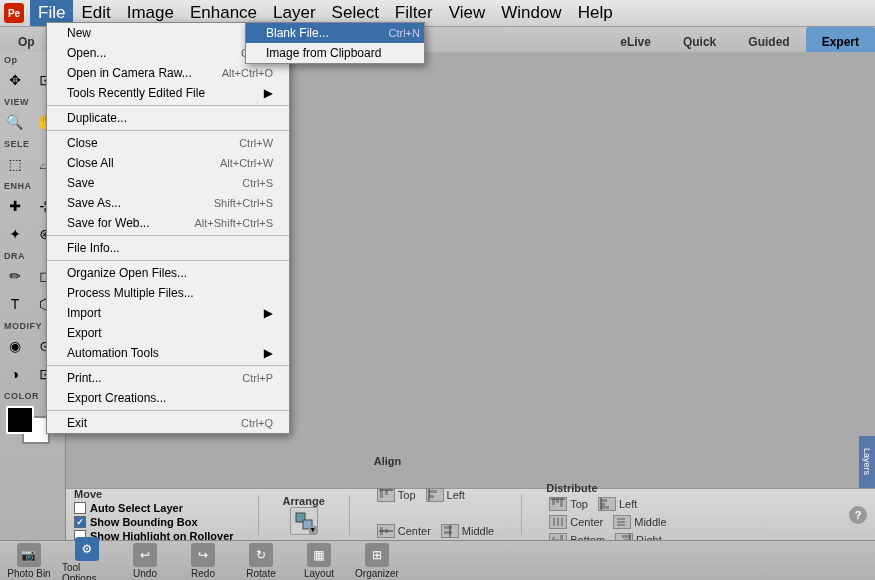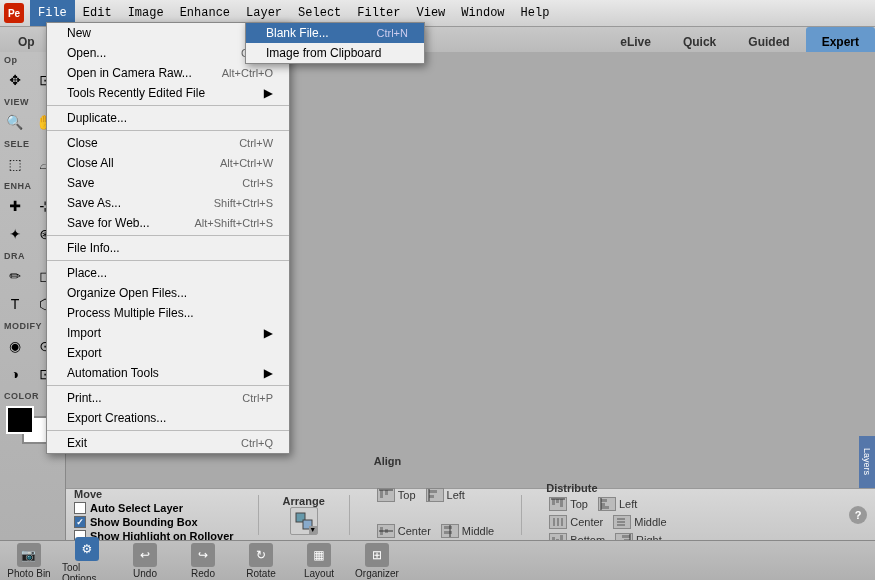--- a/index.html
+++ b/index.html
@@ -12,22 +12,22 @@
       height: 27px; border-bottom: 1px solid #999;
       padding: 0 4px; gap: 0;
     }
     .app-icon {
       width: 20px; height: 20px; margin-right: 6px;
       background: #cc2200; border-radius: 3px;
       display: flex; align-items: center; justify-content: center;
       color: white; font-size: 10px; font-weight: bold;
     }
     .menu-item {
-      padding: 8px 8px; cursor: pointer; font-size: 12px; color: #000;
-      height: 100%; display: flex; align-items: center; font-family: Liberation Mono, monospace;
+      padding: 8px 8px; cursor: pointer; font-size: 17px; color: #000;
+      height: 100%; display: flex; align-items: center;
     }
     .menu-item:hover, .menu-item.active { background: #3a6ea8; color: white; }
     .menu-item.active { background: #3a6ea8; color: white; }
 
     
     .tabs-row {
       display: flex; align-items: center;
       background: linear-gradient(180deg, #c8c8c8 0%, #b8b8b8 100%);
       height: 30px; border-bottom: 1px solid #888;
       padding-left: 8px;
@@ -120,21 +120,21 @@
 
     
     .submenu {
       position: absolute; left: 199px; top: 0px; z-index: 101;
       background: #f0f0f0; border: 1px solid #888;
       box-shadow: 2px 3px 8px rgba(0,0,0,0.4);
       min-width: 180px;
     }
     .submenu .menu-row {
       display: flex; align-items: center; justify-content: space-between;
-      padding: 3px 16px 3px 20px; cursor: pointer; font-size: 12px; color: #000;
+      padding: 3px 4px 3px 20px; cursor: pointer; font-size: 12px; color: #000;
       white-space: nowrap;
     }
     .submenu .menu-row.highlighted { background: #3a6ea8; color: white; }
     .submenu .menu-row .shortcut { color: #666; font-size: 11px; margin-left: 12px; }
     .submenu .menu-row.highlighted .shortcut { color: #cce; }
 
     
     .section-divider { width: 1px; height: 40px; background: #aaa; margin: 0 4px; }
     .section-title { font-size: 11px; font-weight: bold; color: #333; }
 
@@ -508,23 +508,20 @@
       <div class="menu-row">
         <span>Save for Web...</span>
         <span class="shortcut">Alt+Shift+Ctrl+S</span>
       </div>
       <div class="separator"></div>
       <div class="menu-row">
         <span>File Info...</span>
       </div>
       <div class="separator"></div>
       <div class="menu-row">
-        <span>Place...</span>
-      </div>
-      <div class="menu-row">
         <span>Organize Open Files...</span>
       </div>
       <div class="menu-row">
         <span>Process Multiple Files...</span>
       </div>
       <div class="menu-row">
         <span>Import</span>
         <span class="arrow">▶</span>
       </div>
       <div class="menu-row">

